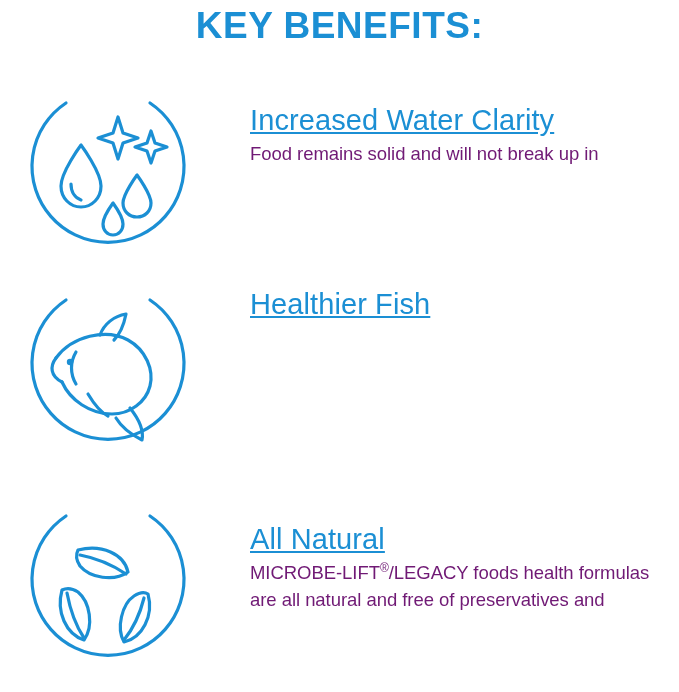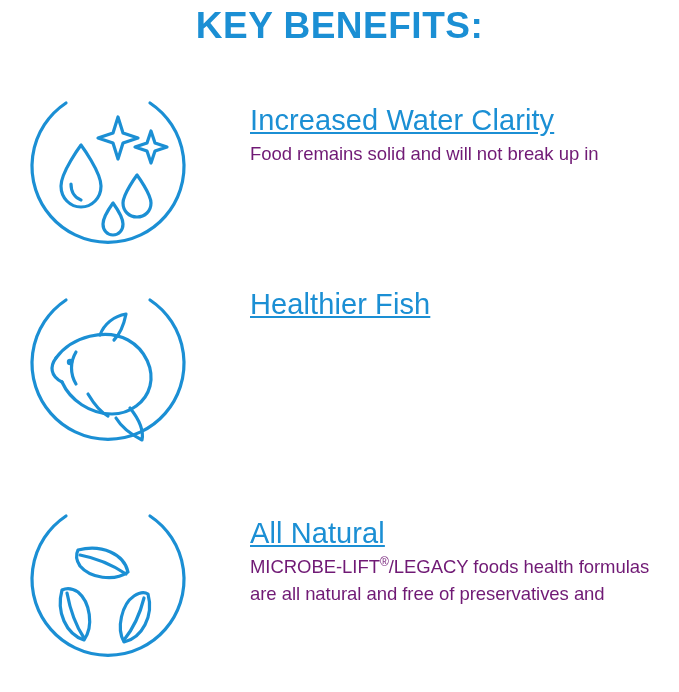--- a/index.html
+++ b/index.html
@@ -146,21 +146,21 @@
         <path d="M 60 52 C 84 46 106 56 110 74 C 96 84 72 80 62 68 C 58 62 58 56 60 52 Z" fill="none" stroke="#1b8fd4" stroke-width="3.2" stroke-linejoin="round"></path>
         <path d="M 62 57 C 78 60 96 68 108 76" fill="none" stroke="#1b8fd4" stroke-width="3.2" stroke-linecap="round"></path>
 
         <path d="M 44 92 C 38 114 48 136 66 142 C 76 128 72 104 60 94 C 54 90 48 90 44 92 Z" fill="none" stroke="#1b8fd4" stroke-width="3.2" stroke-linejoin="round"></path>
         <path d="M 49 95 C 52 111 58 128 66 140" fill="none" stroke="#1b8fd4" stroke-width="3.2" stroke-linecap="round"></path>
 
         <path d="M 130 96 C 136 118 124 140 106 144 C 98 130 104 106 116 98 C 122 94 127 94 130 96 Z" fill="none" stroke="#1b8fd4" stroke-width="3.2" stroke-linejoin="round"></path>
         <path d="M 126 100 C 122 116 114 132 106 142" fill="none" stroke="#1b8fd4" stroke-width="3.2" stroke-linecap="round"></path>
       </svg>
     </div>
-    <div class="benefit-text" style="top:18px;">
+    <div class="benefit-text" style="top:24px;">
       <div class="benefit-title">All Natural</div>
       <p class="benefit-body">
         <span>MICROBE-LIFT</span><span class="reg">®</span><span>/LEGACY foods health formulas</span><br>
         <span>are all natural and free of preservatives and</span><br>
       </p>
     </div>
   </div>
 
 </div>
 

